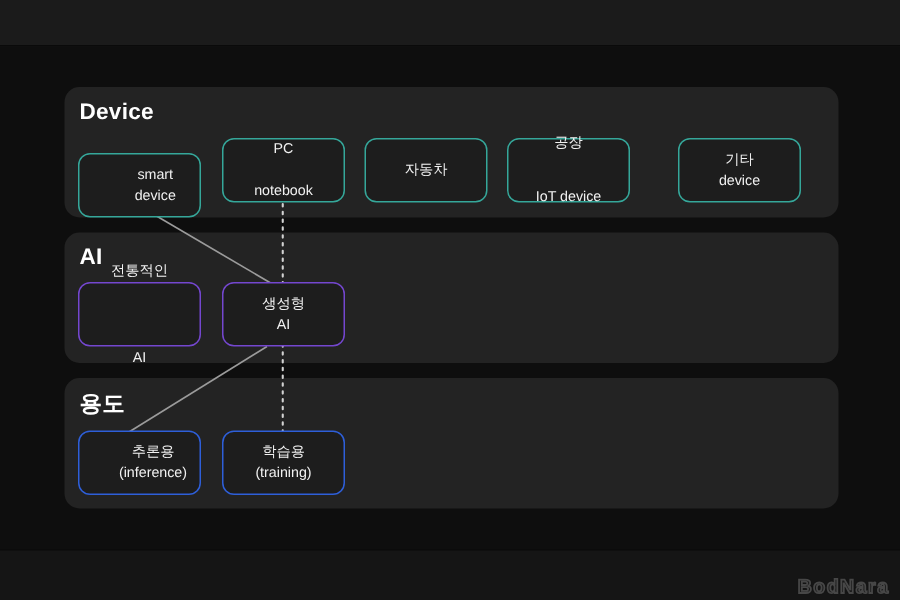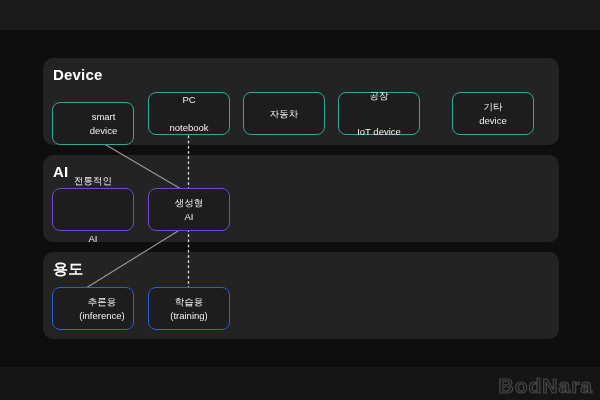--- a/index.html
+++ b/index.html
@@ -13,21 +13,21 @@
   .band-top{
     position:absolute;left:0;top:0;width:600px;height:30px;
     background:#1b1b1b;border-bottom:1px solid #0a0a0a;
   }
   .band-bottom{
     position:absolute;left:0;top:366px;width:600px;height:34px;
     background:#151515;border-top:1px solid #0b0b0b;
   }
   .watermark{
     position:absolute;right:7px;bottom:3px;
-    font-size:21px;font-weight:800;letter-spacing:1px;
+    font-size:13px;font-weight:800;letter-spacing:1px;
     color:#1a1a1a;-webkit-text-stroke:1.2px #474747;
     text-shadow:0 0 1px #000;
   }
   .panel{
     position:absolute;left:43px;width:516px;height:87px;
     background:#232323;border-radius:10px;z-index:1;
   }
   .ptitle{
     position:absolute;left:10px;top:8px;
     font-size:15px;font-weight:700;color:#ffffff;letter-spacing:.2px;

